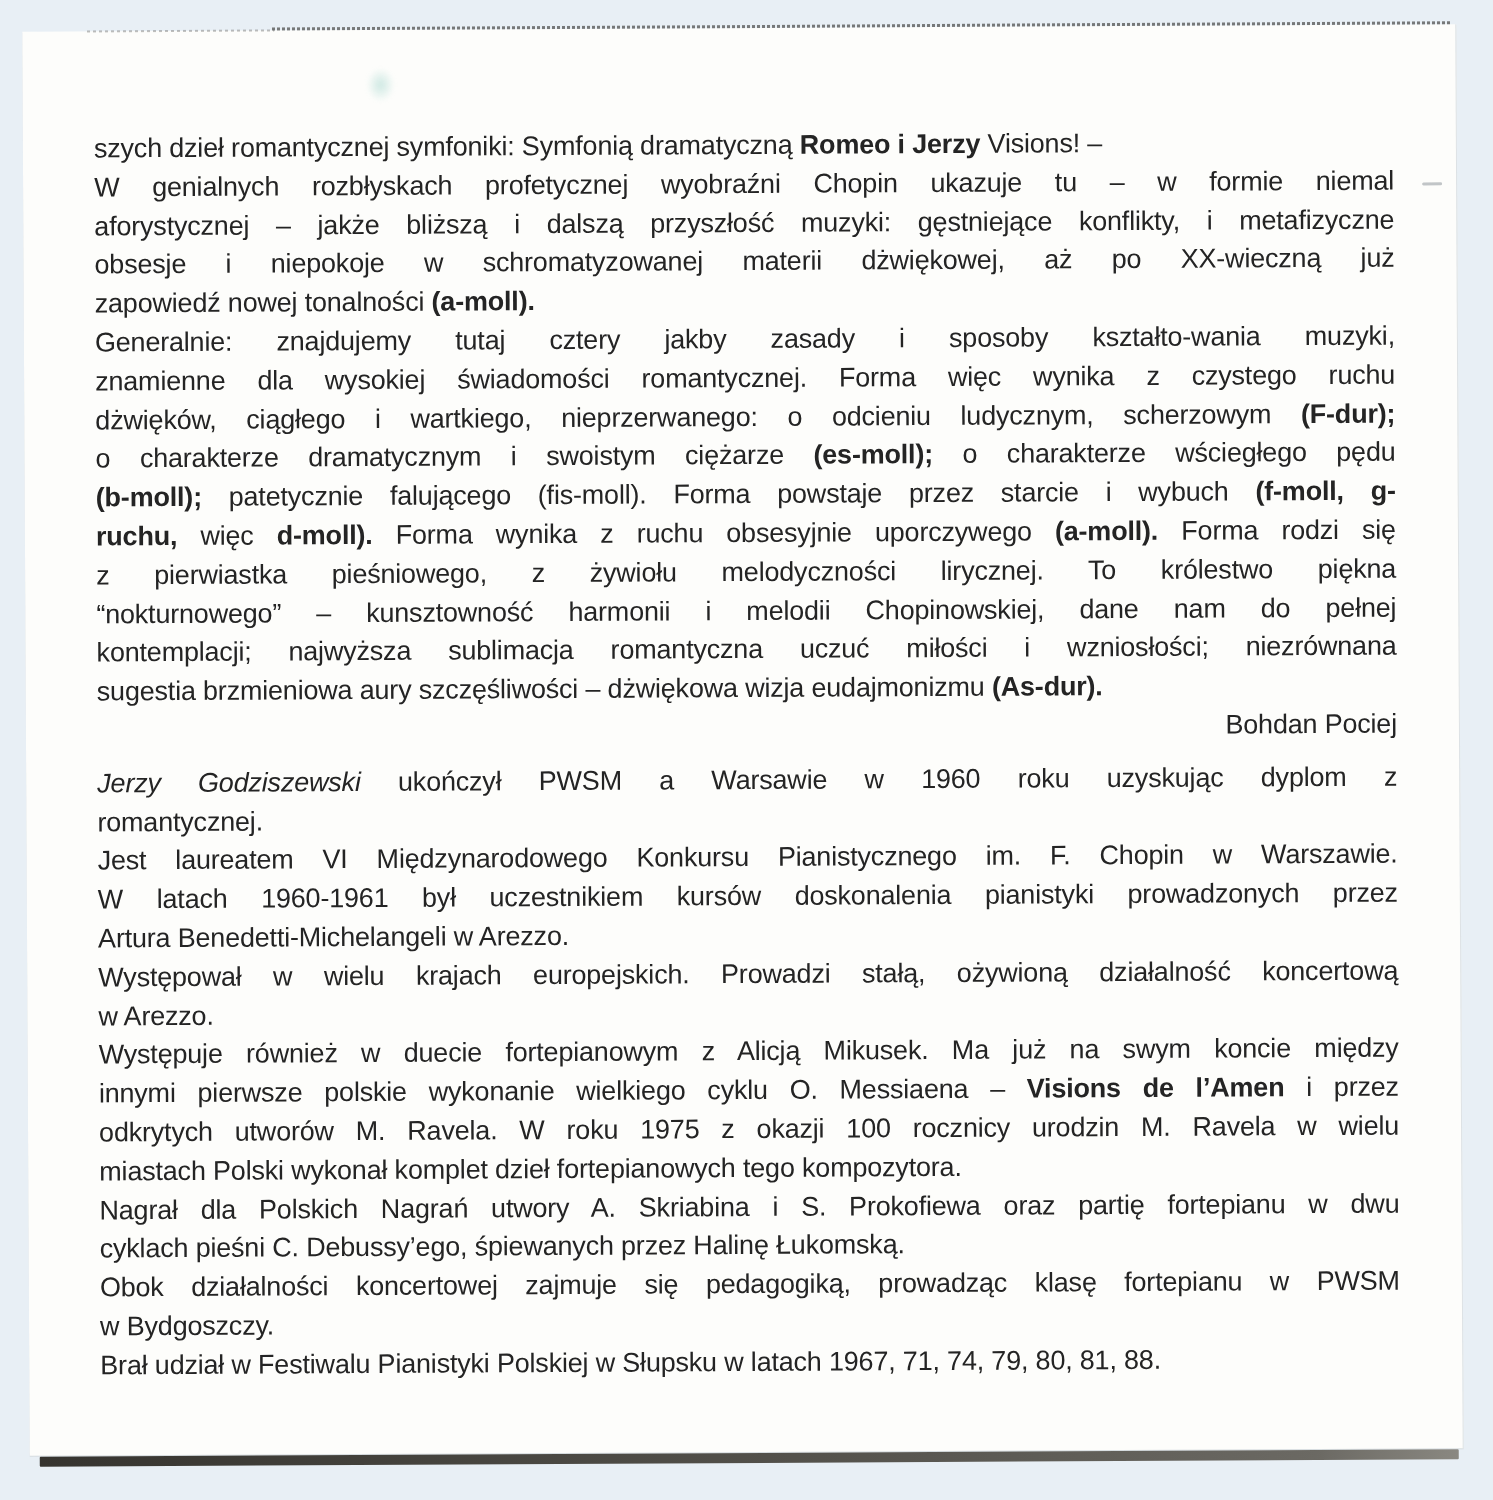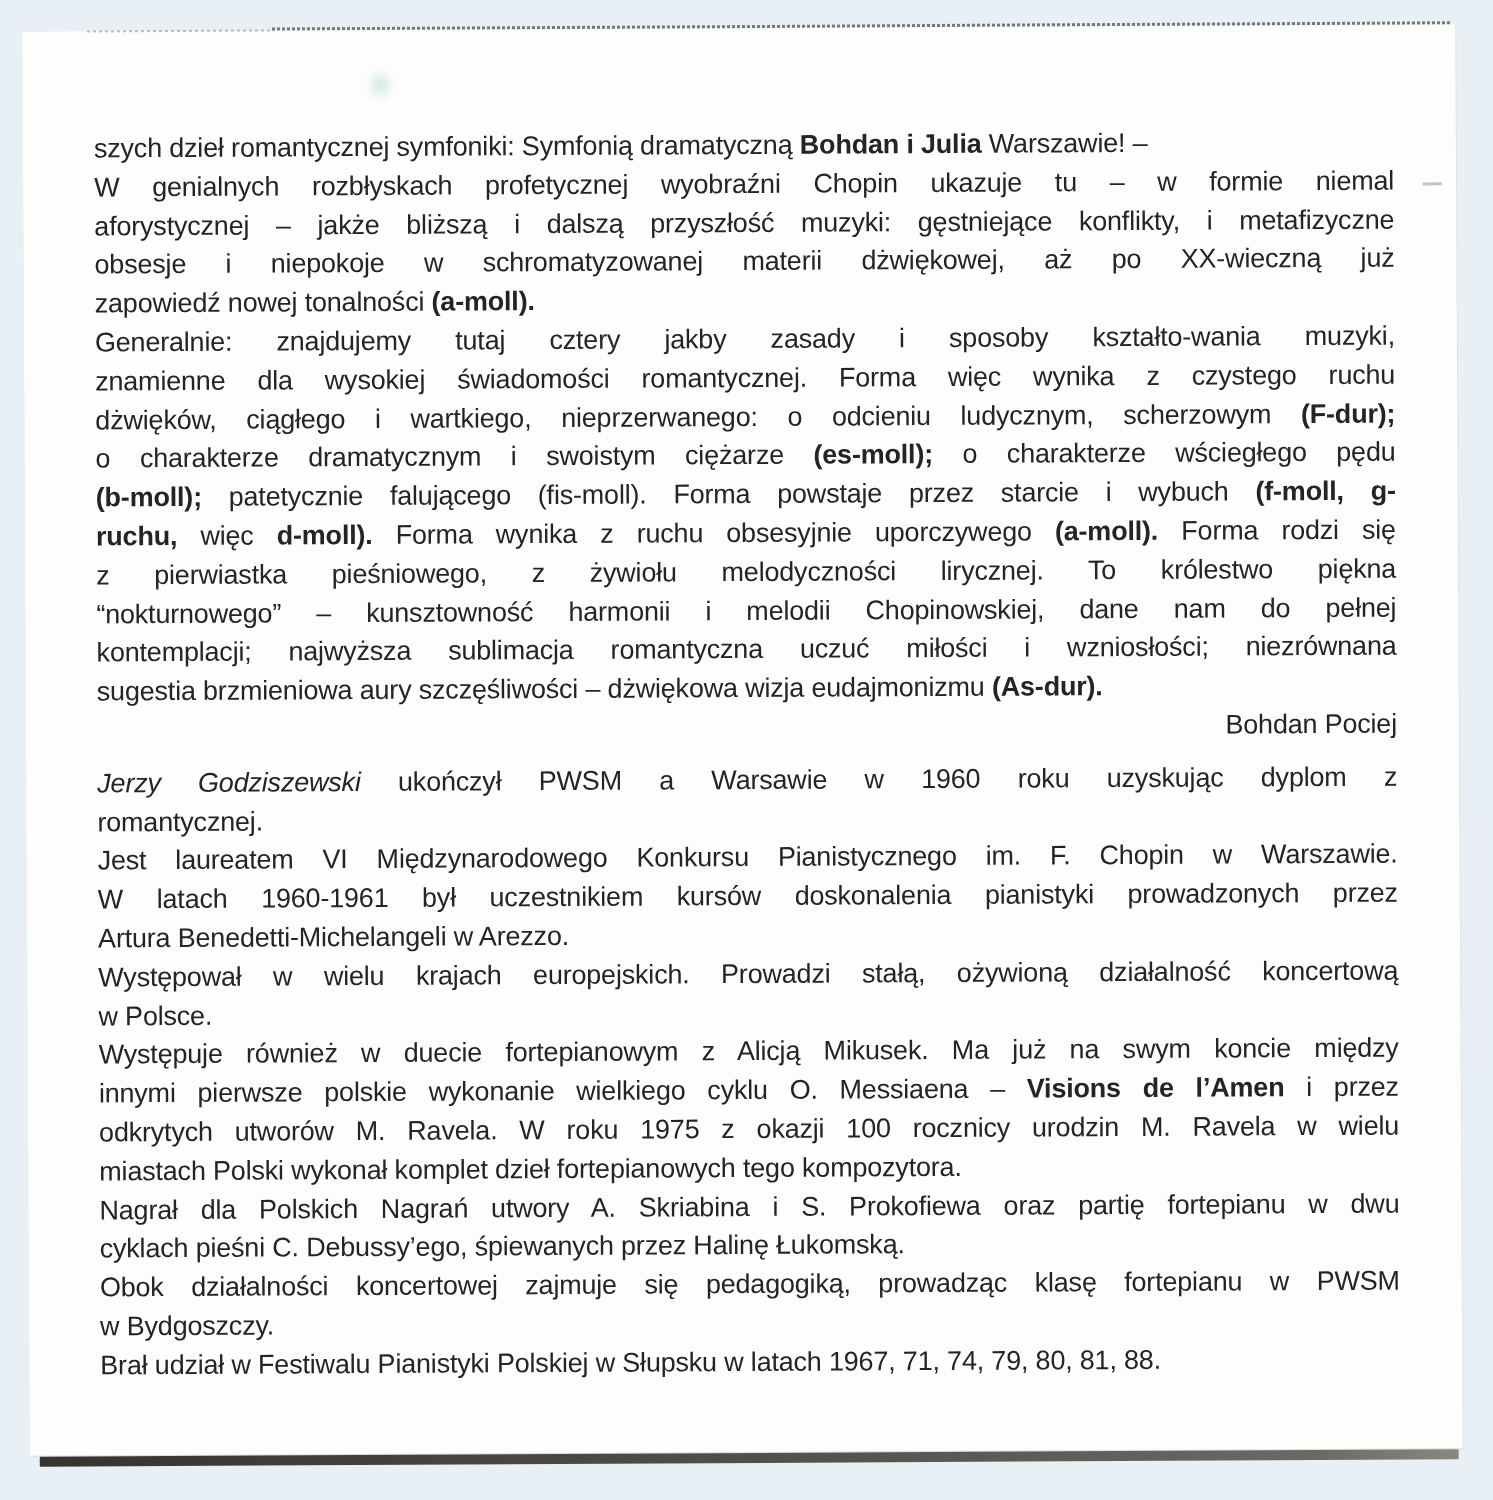--- a/index.html
+++ b/index.html
@@ -73,21 +73,21 @@
 
 <div class="scan-card">
   <div class="top-edge-line"></div>
   <div class="top-edge-line-faint"></div>
   <div class="teal-smudge"></div>
   <div class="stray-dash"></div>
 
   <div class="text-area">
     <div>
         <div class="para">
-          <div class="line left"><span>szych dzieł romantycznej symfoniki: Symfonią dramatyczną </span><span class="b">Bohdan i Julia</span><span> Warszawie! –</span></div>
+          <div class="line left"><span>szych dzieł romantycznej symfoniki: Symfonią dramatyczną </span><span class="b">Romeo i Jerzy</span><span> Visions! –</span></div>
           <div class="line just"><span>W genialnych rozbłyskach profetycznej wyobraźni Chopin ukazuje tu – w formie niemal</span></div>
           <div class="line just"><span>aforystycznej – jakże bliższą i dalszą przyszłość muzyki: gęstniejące konflikty, i metafizyczne</span></div>
           <div class="line just"><span>obsesje i niepokoje w schromatyzowanej materii dżwiękowej, aż po XX-wieczną już</span></div>
           <div class="line left"><span>zapowiedź nowej tonalności </span><span class="b">(a-moll).</span></div>
         </div>
         <div class="para">
           <div class="line just"><span>Generalnie: znajdujemy tutaj cztery jakby zasady i sposoby kształto-wania muzyki,</span></div>
           <div class="line just"><span>znamienne dla wysokiej świadomości romantycznej. Forma więc wynika z czystego ruchu</span></div>
           <div class="line just"><span>dżwięków, ciągłego i wartkiego, nieprzerwanego: o odcieniu ludycznym, scherzowym </span><span class="b">(F-dur);</span></div>
           <div class="line just"><span>o charakterze dramatycznym i swoistym ciężarze </span><span class="b">(es-moll);</span><span> o charakterze wściegłego pędu</span></div>
@@ -101,21 +101,21 @@
       </div>
     <div class="byline">Bohdan Pociej</div>
     <div class="lower-block">
         <div class="para">
           <div class="line just"><span class="i">Jerzy Godziszewski</span><span> ukończył PWSM a Warsawie w 1960 roku uzyskując dyplom z</span></div>
           <div class="line left"><span>romantycznej.</span></div>
           <div class="line just"><span>Jest laureatem VI Międzynarodowego Konkursu Pianistycznego im. F. Chopin w Warszawie.</span></div>
           <div class="line just"><span>W latach 1960-1961 był uczestnikiem kursów doskonalenia pianistyki prowadzonych przez</span></div>
           <div class="line left"><span>Artura Benedetti-Michelangeli w Arezzo.</span></div>
           <div class="line just"><span>Występował w wielu krajach europejskich. Prowadzi stałą, ożywioną działalność koncertową</span></div>
-          <div class="line left"><span>w Polsce.</span></div>
+          <div class="line left"><span>w Arezzo.</span></div>
           <div class="line just"><span>Występuje również w duecie fortepianowym z Alicją Mikusek. Ma już na swym koncie między</span></div>
           <div class="line just"><span>innymi pierwsze polskie wykonanie wielkiego cyklu O. Messiaena – </span><span class="b">Visions de l’Amen</span><span> i przez</span></div>
           <div class="line just"><span>odkrytych utworów M. Ravela. W roku 1975 z okazji 100 rocznicy urodzin M. Ravela w wielu</span></div>
           <div class="line left"><span>miastach Polski wykonał komplet dzieł fortepianowych tego kompozytora.</span></div>
           <div class="line just"><span>Nagrał dla Polskich Nagrań utwory A. Skriabina i S. Prokofiewa oraz partię fortepianu w dwu</span></div>
           <div class="line left"><span>cyklach pieśni C. Debussy’ego, śpiewanych przez Halinę Łukomską.</span></div>
           <div class="line just"><span>Obok działalności koncertowej zajmuje się pedagogiką, prowadząc klasę fortepianu w PWSM</span></div>
           <div class="line left"><span>w Bydgoszczy.</span></div>
           <div class="line left"><span>Brał udział w Festiwalu Pianistyki Polskiej w Słupsku w latach 1967, 71, 74, 79, 80, 81, 88.</span></div>
         </div>

